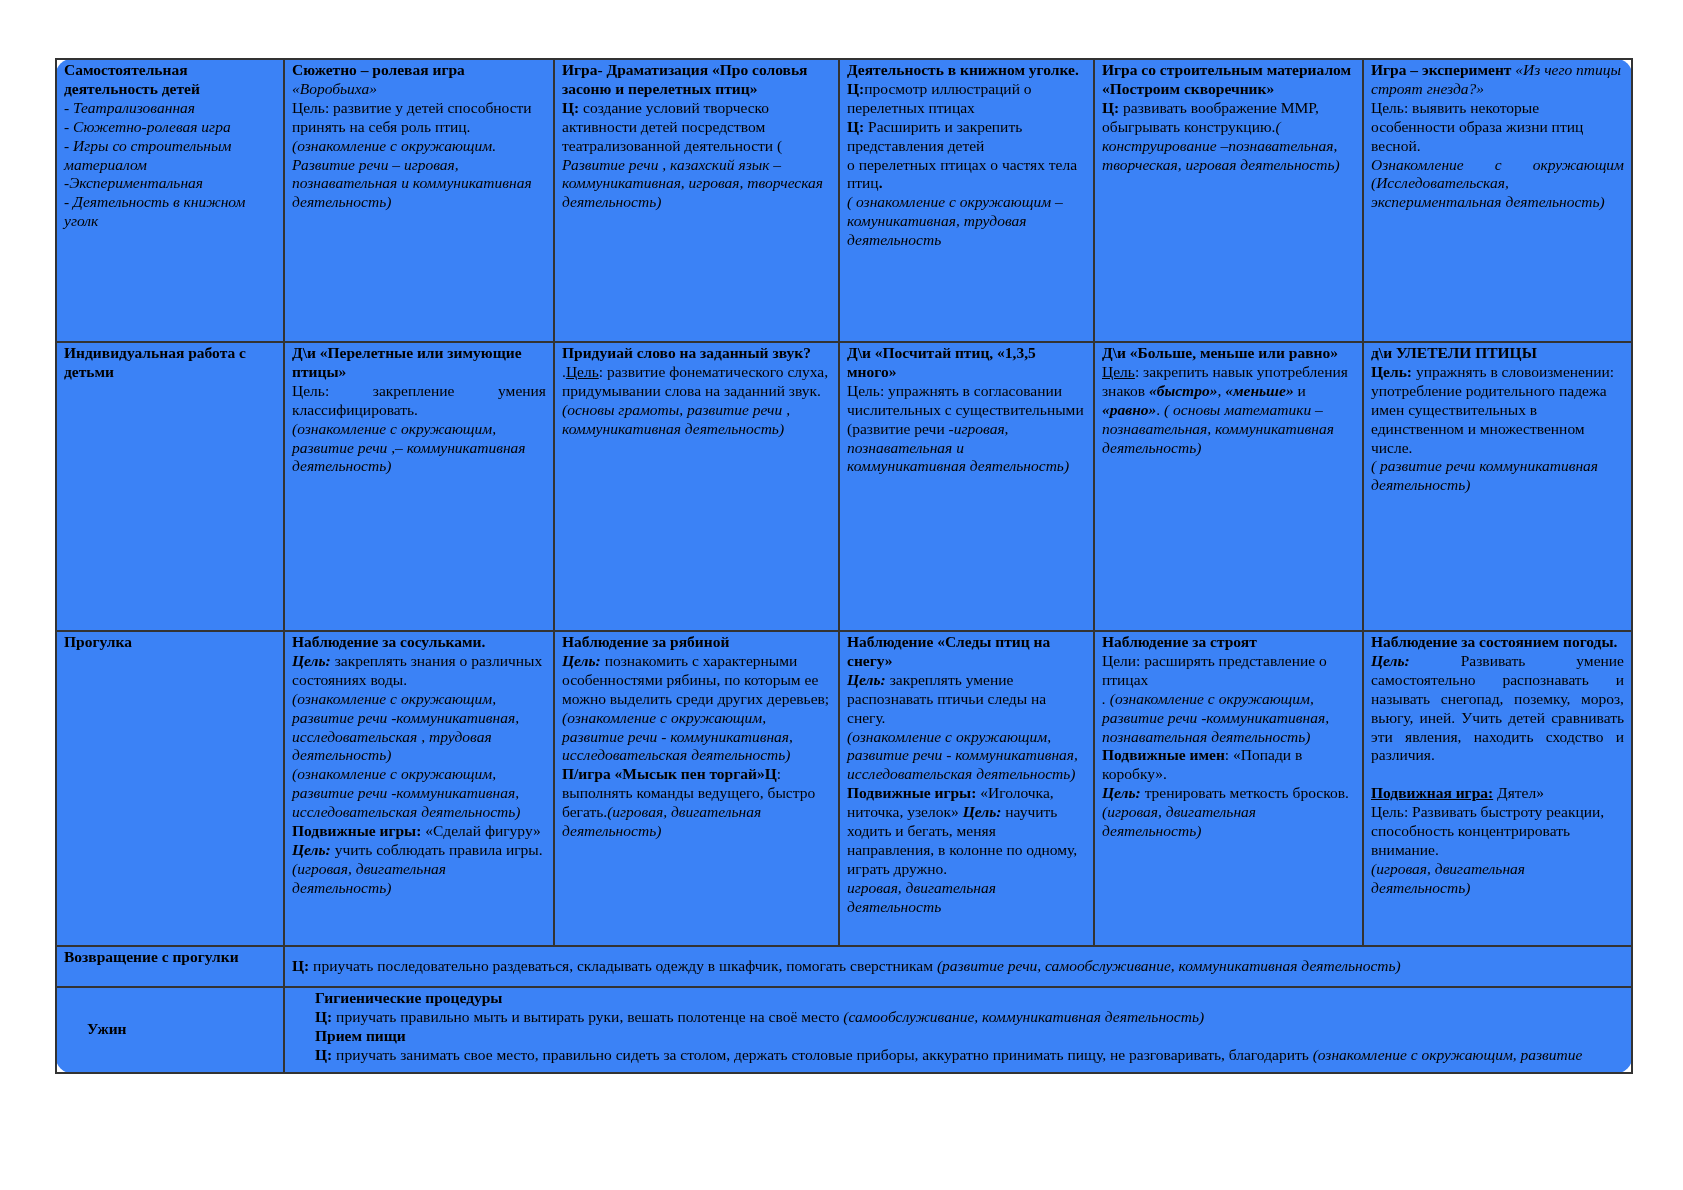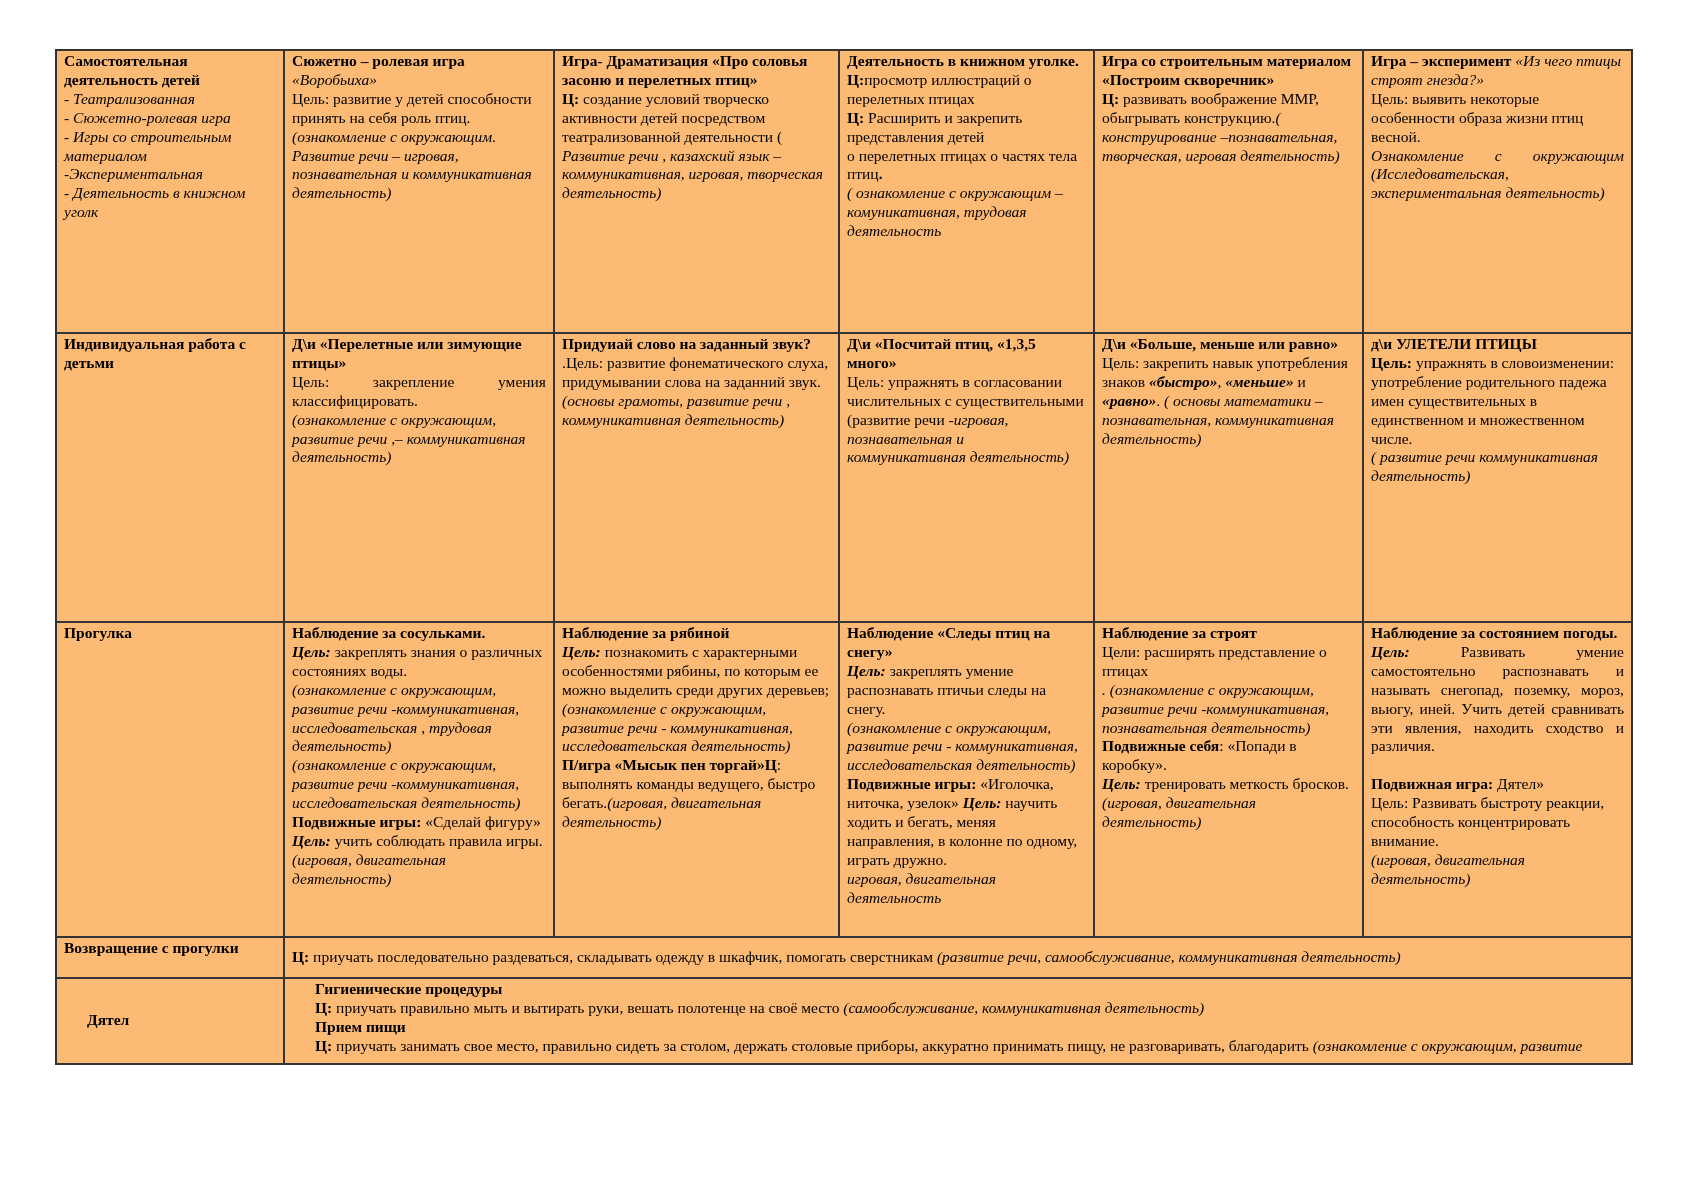--- a/index.html
+++ b/index.html
@@ -2,36 +2,37 @@
 <html><head>
 <meta charset="utf-8">
 <style>
   html,body{margin:0;padding:0;background:#ffffff;}
   body{
     width:1683px;height:1190px;position:relative;
     font-family:"Liberation Serif","DejaVu Serif",serif;
     color:#000;
   }
   table.plan{
-    position:absolute;left:55px;top:49px;width:1576px;
+    position:absolute;left:55px;top:58px;width:1576px;
     border-collapse:collapse;table-layout:fixed;
-    background:#fdba74;
+    background:#3b82f6;
+    border-radius:19px;
   }
   td{
     border:2px solid #333;
     vertical-align:top;
     padding:1px 7px 2px 7px;
     font-size:15.5px;line-height:1.22;
     overflow:hidden;
   }
   td.v-mid{vertical-align:middle;}
   .para{margin:0;}
   .b{font-weight:bold;}
   .i{font-style:italic;}
-  .u{}
+  .u{text-decoration:underline;}
   .align-c{text-align:left;}
   .align-j{text-align:justify;}
   tr.r1 td{height:278px;}
   tr.r2 td{height:284px;}
   tr.r3 td{height:43px;}
   tr.r4 td{height:310px;}
   tr.r5 td{height:36px;}
   tr.r6 td{height:81px;padding-left:30px;}
 </style>
 </head>
@@ -132,21 +133,21 @@
           <div class="para align-c"><span class="b">Наблюдение «Следы птиц на снегу»</span></div>
           <div class="para"><span class="b i">Цель:</span><span> закреплять умение распознавать птичьи следы  на снегу.</span></div>
           <div class="para"><span class="i"> (ознакомление с окружающим, развитие речи - коммуникативная, исследовательская деятельность)</span></div>
           <div class="para"><span class="b">Подвижные игры:</span><span> «Иголочка, ниточка, узелок» </span><span class="b i">Цель:</span><span> научить ходить и бегать, меняя направления, в колонне по одному, играть дружно.</span></div>
           <div class="para"><span class="i">игровая, двигательная деятельность</span></div>
         </td>
     <td>
           <div class="para"><span class="b">Наблюдение за строят</span></div>
           <div class="para"><span>Цели: расширять представление о птицах</span></div>
           <div class="para"><span class="i">. (ознакомление с окружающим, развитие речи -коммуникативная, познавательная деятельность)</span></div>
-          <div class="para"><span class="b">Подвижные себя</span><span>: «Попади в коробку».</span></div>
+          <div class="para"><span class="b">Подвижные имен</span><span>: «Попади в коробку».</span></div>
           <div class="para"><span class="b i">Цель:</span><span> тренировать меткость бросков.</span></div>
           <div class="para"><span class="i"> (игровая, двигательная деятельность)</span></div>
         </td>
     <td>
           <div class="para align-c"><span class="b">Наблюдение за состоянием погоды.</span></div>
           <div class="para align-j"><span class="b i">Цель:</span><span> Развивать умение самостоятельно распознавать и называть снегопад, поземку, мороз, вьюгу, иней. Учить детей сравнивать эти явления, находить сходство и различия.</span></div>
           <div class="para">&nbsp;</div>
           <div class="para"><span class="b u">Подвижная игра:</span><span> Дятел»</span></div>
           <div class="para"><span>Цель: Развивать быстроту реакции, способность концентрировать внимание.</span></div>
           <div class="para"><span class="i"> (игровая, двигательная деятельность)</span></div>
@@ -155,21 +156,21 @@
   <tr class="r5">
     <td>
           <div class="para"><span class="b">Возвращение с прогулки</span></div>
         </td>
     <td class="v-mid" colspan="5">
           <div class="para"><span class="b">Ц:</span><span> приучать последовательно раздеваться, складывать одежду в шкафчик, помогать сверстникам </span><span class="i">(развитие речи, самообслуживание, коммуникативная деятельность)</span></div>
         </td>
   </tr>
   <tr class="r6">
     <td class="v-mid">
-          <div class="para"><span class="b">Дятел</span></div>
+          <div class="para"><span class="b">Ужин</span></div>
         </td>
     <td colspan="5">
           <div class="para align-c"><span class="b">Гигиенические процедуры</span></div>
           <div class="para"><span class="b">Ц:</span><span> приучать правильно мыть и вытирать руки, вешать полотенце на своё место </span><span class="i">(самообслуживание, коммуникативная деятельность)</span></div>
           <div class="para align-c"><span class="b">Прием пищи</span></div>
           <div class="para"><span class="b">Ц:</span><span> приучать занимать свое место, правильно сидеть за столом, держать столовые приборы, аккуратно принимать пищу, не разговаривать, благодарить </span><span class="i">(ознакомление с окружающим, развитие</span></div>
         </td>
   </tr>
 </tbody>
   </table>

